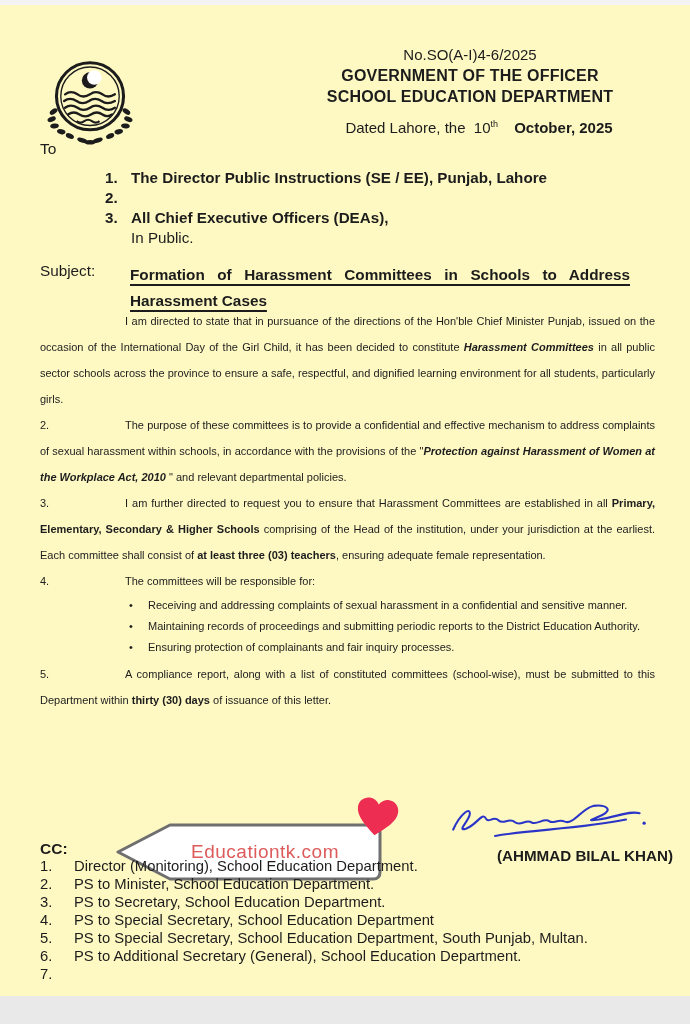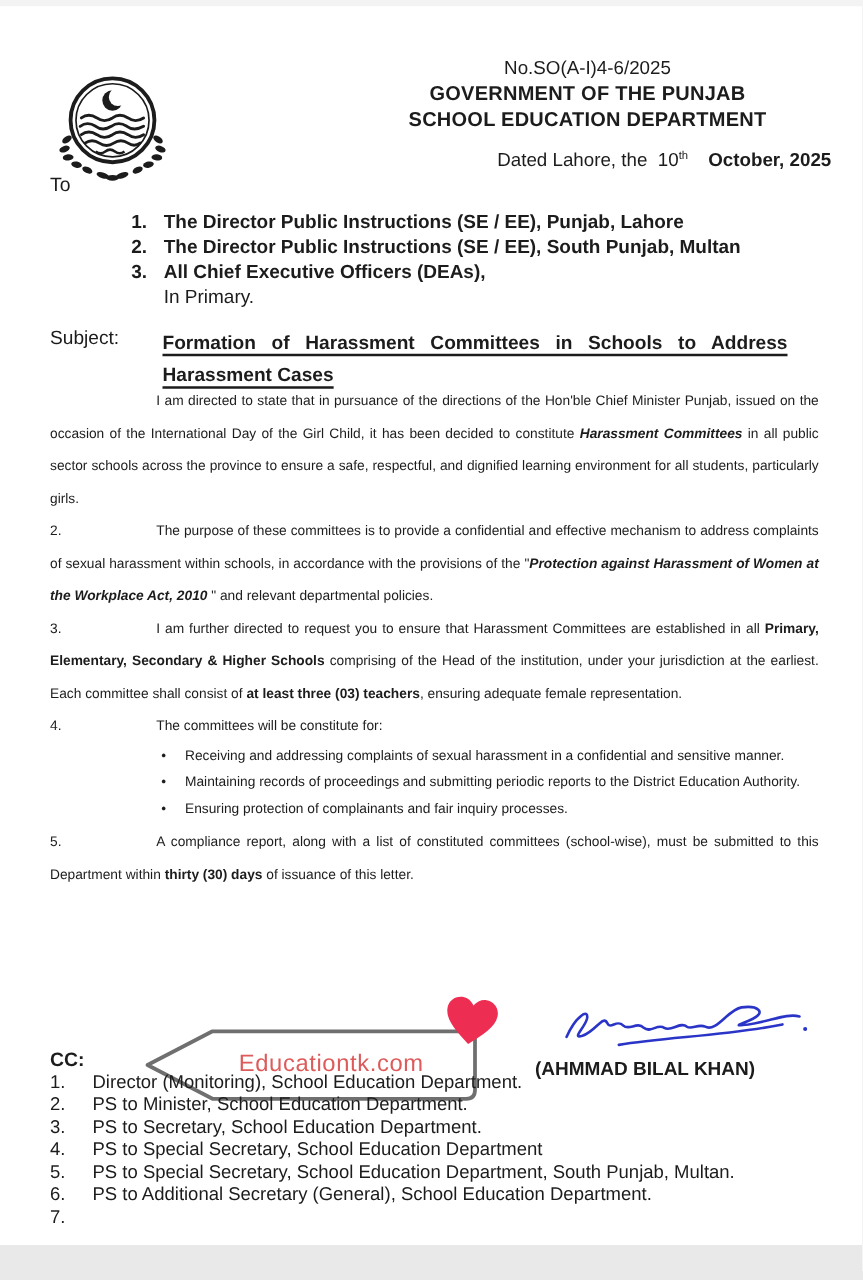--- a/index.html
+++ b/index.html
@@ -1,30 +1,30 @@
 <!DOCTYPE html>
 <html><head>
 <meta charset="utf-8">
 <style>
   html,body{margin:0;padding:0;background:#e9e9e9;}
   .page{
     position:relative; width:690px; height:996px; margin:0 auto;
-    background:#ffffff; color:#1c1c1c;
+    background:#fef9c3; color:#1c1c1c;
     font-family:"Liberation Sans", sans-serif;
     overflow:hidden;
   }
   .top-strip{position:absolute;left:0;top:0;width:100%;height:5px;background:#f3f3f3;}
   .bottom-edge{position:absolute;left:0;top:1016px;width:100%;height:3px;background:#2e2e2e;}
 
   
   .crest{position:absolute;left:42px;top:56px;width:96px;height:92px;}
   .header-text{position:absolute;left:275px;top:44px;width:390px;text-align:center;line-height:21px;}
   .ref-no{font-size:15px;}
   .org{font-weight:700;font-size:16px;letter-spacing:.2px;}
-  .date-line{margin-top:7px;font-size:15px;padding-left:18px;text-align:right;}
+  .date-line{margin-top:7px;font-size:15px;padding-left:18px;}
   .date-line sup{font-size:9px;}
   .date-line .my{font-weight:700;margin-left:12px;}
 
   .to-label{position:absolute;left:40px;top:140px;font-size:15.5px;}
 
   
   .addressees{position:absolute;left:105px;top:168px;width:560px;font-weight:700;font-size:15.2px;line-height:20px;}
   .addr-row{display:flex;}
   .addr-num{width:26px;flex:0 0 26px;}
   .addr-sub{font-weight:400;}
@@ -47,21 +47,21 @@
 
   
   .wm-tag{position:absolute;left:112px;top:820px;width:276px;height:64px;}
   .wm-tag svg{position:absolute;left:0;top:0;}
   .wm-text{position:absolute;left:34px;right:4px;top:0;bottom:0;
     display:flex;align-items:center;justify-content:center;
     font-size:19px;letter-spacing:.5px;}
   .heart{position:absolute;left:356px;top:798px;width:42px;height:38px;transform:rotate(8deg);}
 
   
-  .sig-block{position:absolute;left:428px;top:795px;width:245px;text-align:left;}
+  .sig-block{position:absolute;left:428px;top:795px;width:245px;text-align:right;}
   .sig-scribble{display:block;margin:0 auto;}
   .sig-name{font-weight:700;font-size:15.2px;line-height:18px;margin-top:2px;}
   .sig-title{font-weight:700;font-size:15.4px;line-height:18px;}
 
   
   .cc{position:absolute;left:40px;top:840px;width:618px;font-size:14.8px;}
   .cc-label{font-weight:700;font-size:15.5px;line-height:17px;}
   .cc-row{display:flex;line-height:18px;}
   .cc-num{width:34px;flex:0 0 34px;}
 </style>
@@ -104,60 +104,59 @@
 
         <ellipse cx="42" cy="88" rx="5.5" ry="2.4" transform="rotate(18 42 88)"></ellipse>
         <ellipse cx="50" cy="90" rx="5.5" ry="2.4"></ellipse>
         <ellipse cx="58" cy="88" rx="5.5" ry="2.4" transform="rotate(-18 58 88)"></ellipse>
       </g>
     </svg>
   </div>
 
   <div class="header-text">
     <div class="ref-no">No.SO(A-I)4-6/2025</div>
-    <div class="org">GOVERNMENT OF THE PUNJAB</div>
+    <div class="org">GOVERNMENT OF THE OFFICER</div>
     <div class="org">SCHOOL EDUCATION DEPARTMENT</div>
     <div class="date-line">
       <span>Dated Lahore, the</span>
       <span>&nbsp;<span>10</span><sup>th</sup></span>
       <span class="my">October, 2025</span>
     </div>
   </div>
 
   <div class="to-label">To</div>
 
   <div class="addressees">
     <div class="addr-row">
       <span class="addr-num">1.</span>
       <span>The Director Public Instructions (SE / EE), Punjab, Lahore</span>
     </div>
     <div class="addr-row">
       <span class="addr-num">2.</span>
-      <span>The Director Public Instructions (SE / EE), South Punjab, Multan</span>
     </div>
     <div class="addr-row">
       <span class="addr-num">3.</span>
       <span>
         <span>All Chief Executive Officers (DEAs),</span><br>
-        <span class="addr-sub">In Primary.</span>
+        <span class="addr-sub">In Public.</span>
       </span>
     </div>
   </div>
 
   <div class="subject-row">
     <span class="subject-label">Subject:</span>
     <span class="subject-text">Formation of Harassment Committees in Schools to Address Harassment Cases</span>
   </div>
 
   <div class="body">
     <p class="para"><span>I am directed to state that in pursuance of the directions of the Hon'ble Chief Minister Punjab, issued on the occasion of the International Day of the Girl Child, it has been decided to constitute </span><span class="b i">Harassment Committees</span><span> in all public sector schools across the province to ensure a safe, respectful, and dignified learning environment for all students, particularly girls.</span></p>
     <p class="para"><span class="pnum">2.</span><span><span>The purpose of these committees is to provide a confidential and effective mechanism to address complaints of sexual harassment within schools, in accordance with the provisions of the "</span><span class="b i">Protection against Harassment of Women at the Workplace Act, 2010</span><span> " and relevant departmental policies.</span></span></p>
     <p class="para"><span class="pnum">3.</span><span><span>I am further directed to request you to ensure that Harassment Committees are established in all </span><span class="b">Primary, Elementary, Secondary &amp; Higher Schools</span><span> comprising of the Head of the institution, under your jurisdiction at the earliest. Each committee shall consist of </span><span class="b">at least three (03) teachers</span><span>, ensuring adequate female representation.</span></span></p>
     <div>
-      <div class="p4-intro"><span class="pnum">4.</span><span>The committees will be constitute for:</span></div>
+      <div class="p4-intro"><span class="pnum">4.</span><span>The committees will be responsible for:</span></div>
       <ul class="bullets">
         <li>Receiving and addressing complaints of sexual harassment in a confidential and sensitive manner.</li>
         <li>Maintaining records of proceedings and submitting periodic reports to the District Education Authority.</li>
         <li>Ensuring protection of complainants and fair inquiry processes.</li>
       </ul>
     </div>
     <p class="para"><span class="pnum">5.</span><span><span>A compliance report, along with a list of constituted committees (school-wise), must be submitted to this Department within </span><span class="b">thirty (30) days</span><span> of issuance of this letter.</span></span></p>
   </div>
 
   <div class="wm-tag">

